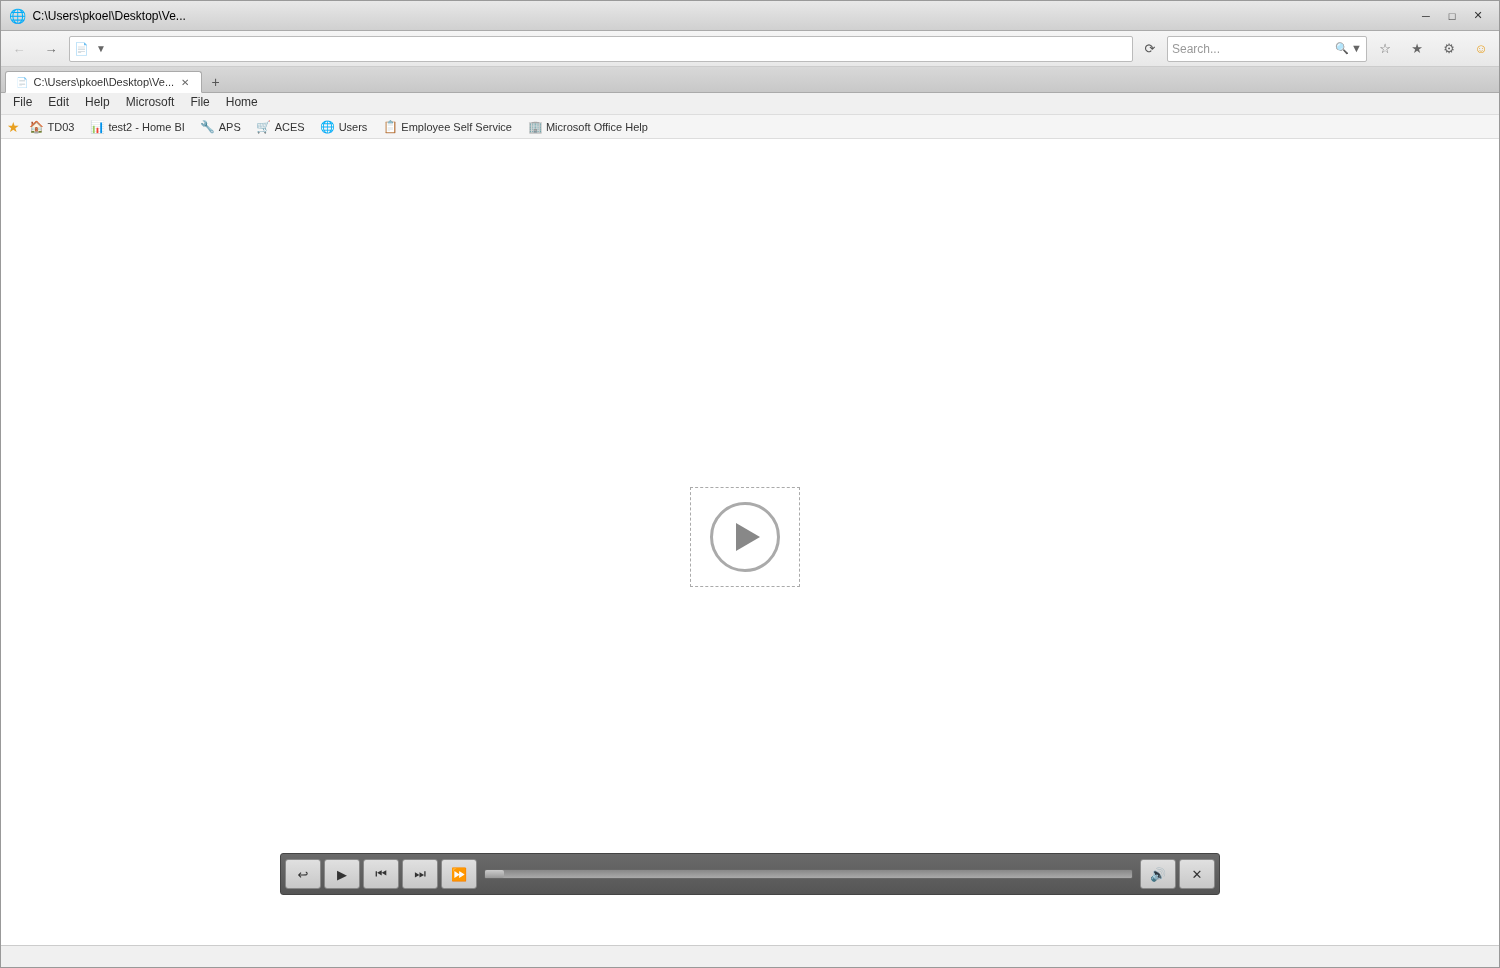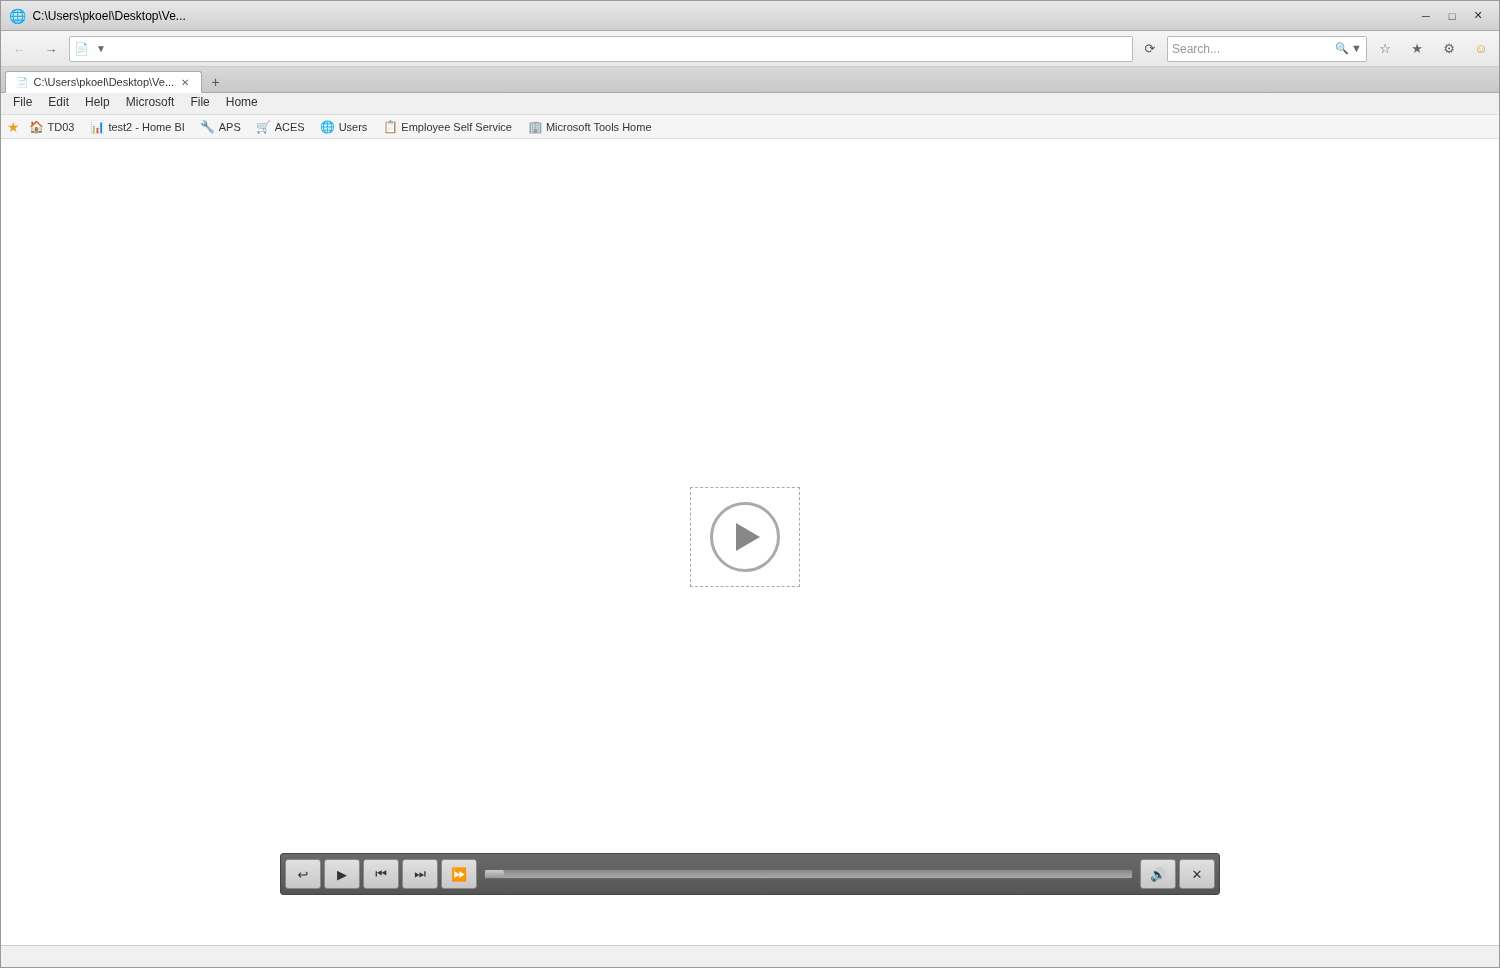--- a/index.html
+++ b/index.html
@@ -143,21 +143,21 @@
     <div class="fav-item">
       <span class="fav-icon" style="color:#0072c6;">🌐</span>
       <span>Users</span>
     </div>
     <div class="fav-item">
       <span class="fav-icon" style="color:#d83b01;">📋</span>
       <span>Employee Self Service</span>
     </div>
     <div class="fav-item">
       <span class="fav-icon" style="color:#d83b01;">🏢</span>
-      <span>Microsoft Tools Home</span>
+      <span>Microsoft Office Help</span>
     </div>
   </div>
 
   <div class="content-area">
     <div class="page-content">
 
       <div class="video-container">
         <div class="video-placeholder">
           <div class="play-circle">
             <div class="play-triangle"></div>

